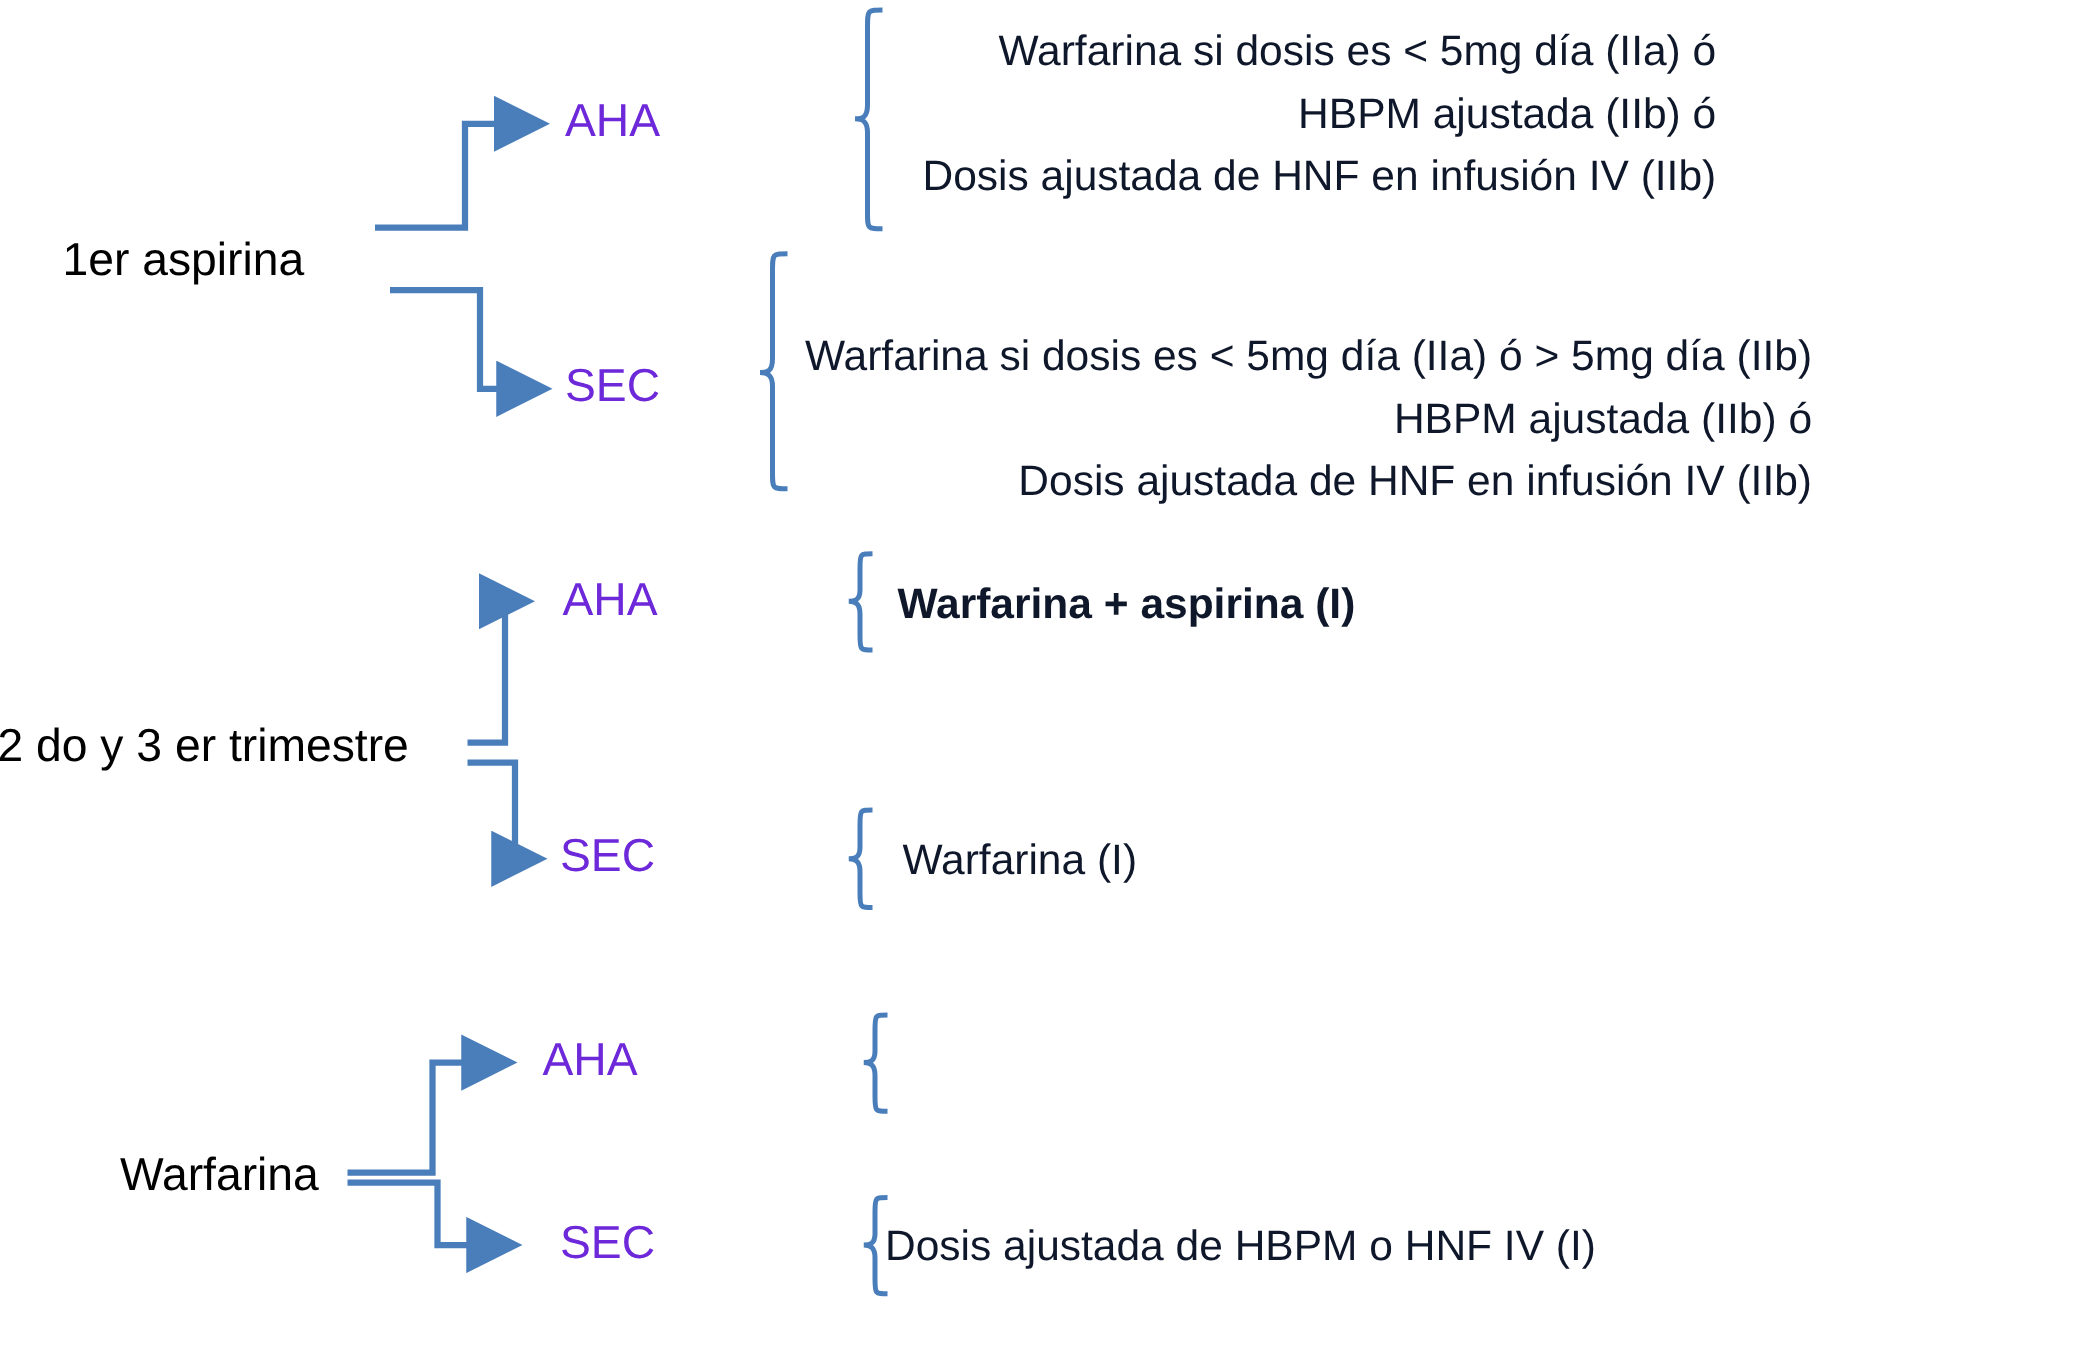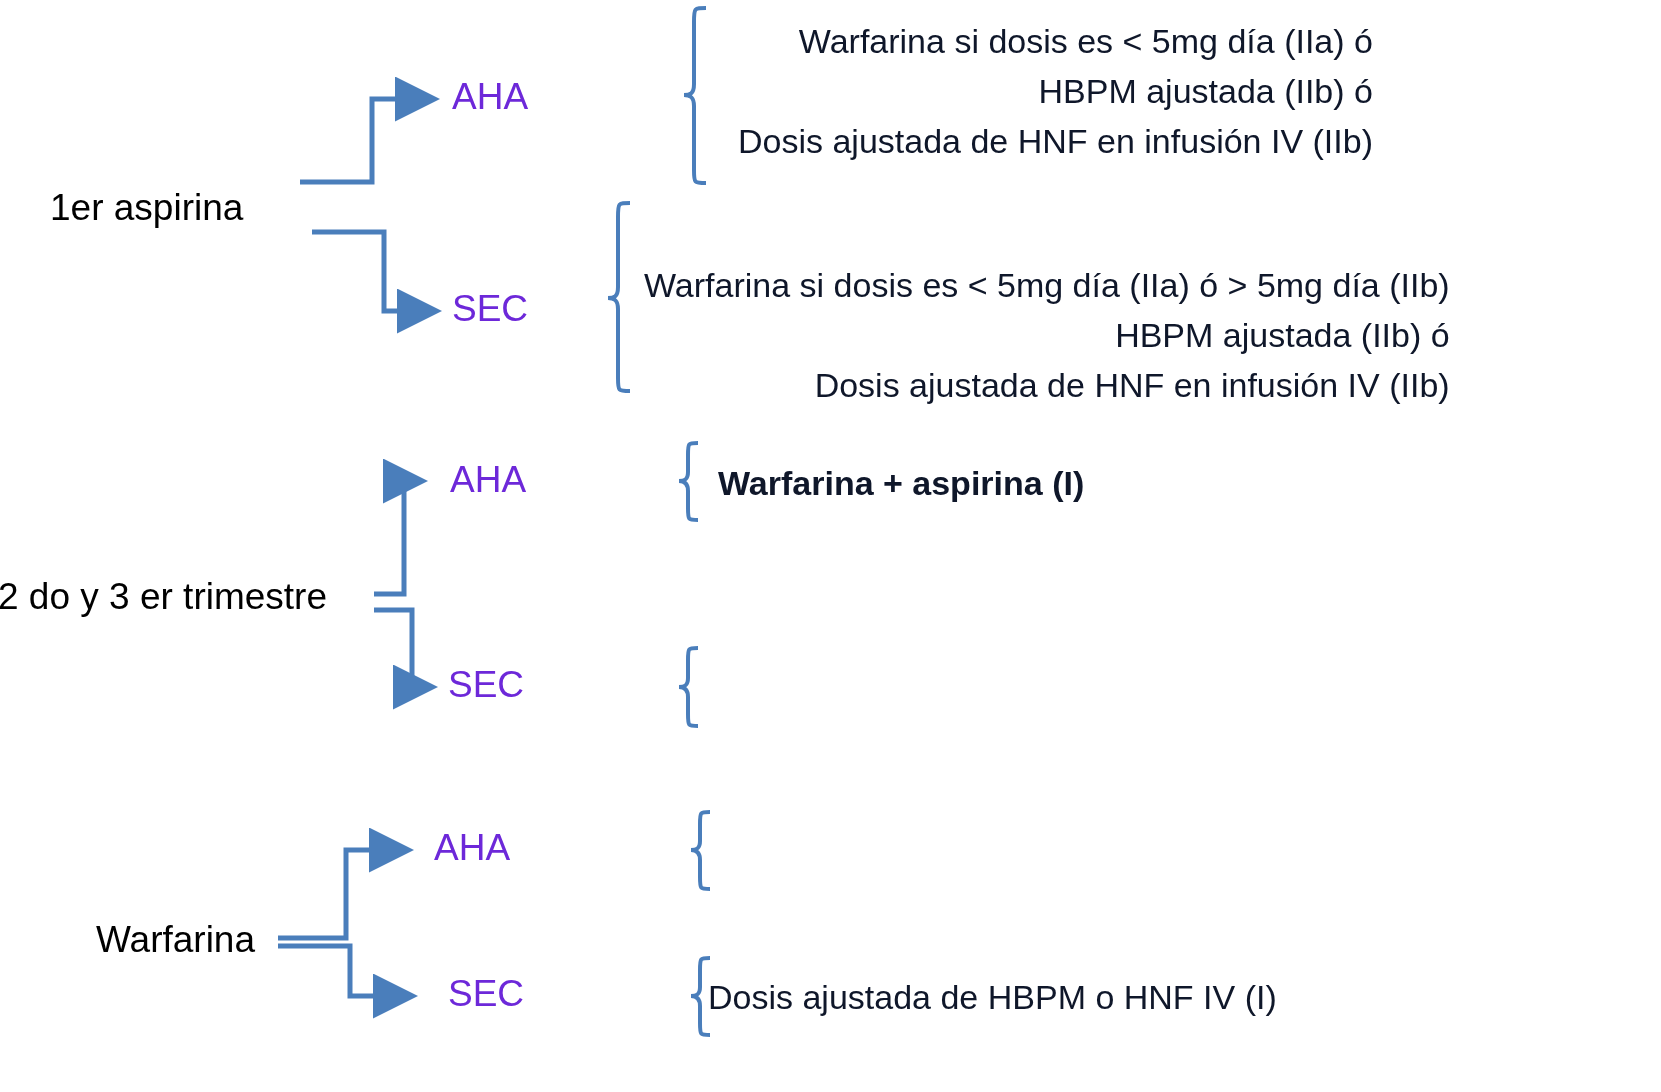--- a/index.html
+++ b/index.html
@@ -128,20 +128,23 @@
   <div class="node-label" style="left:-2px; top:575px;">2 do y 3 er trimestre</div>
 
   <div class="branch-label" style="left:450px; top:458px;">AHA</div>
 
   <div class="treat-block" style="left:718px; top:458px;font-weight:bold;">
     <span class="treat-line">Warfarina + aspirina (I)</span>
   </div>
 
   <div class="branch-label" style="left:448px; top:663px;">SEC</div>
 
+  <div class="treat-block" style="left:722px; top:663px;">
+    <span class="treat-line">Warfarina (I)</span>
+  </div>
 
   <div class="node-label" style="left:96px; top:918px;">Warfarina</div>
 
   <div class="branch-label" style="left:434px; top:826px;">AHA</div>
 
 
   <div class="branch-label" style="left:448px; top:972px;">SEC</div>
 
   <div class="treat-block" style="left:708px; top:972px;">
     <span class="treat-line">Dosis ajustada de HBPM o HNF IV (I)</span>

